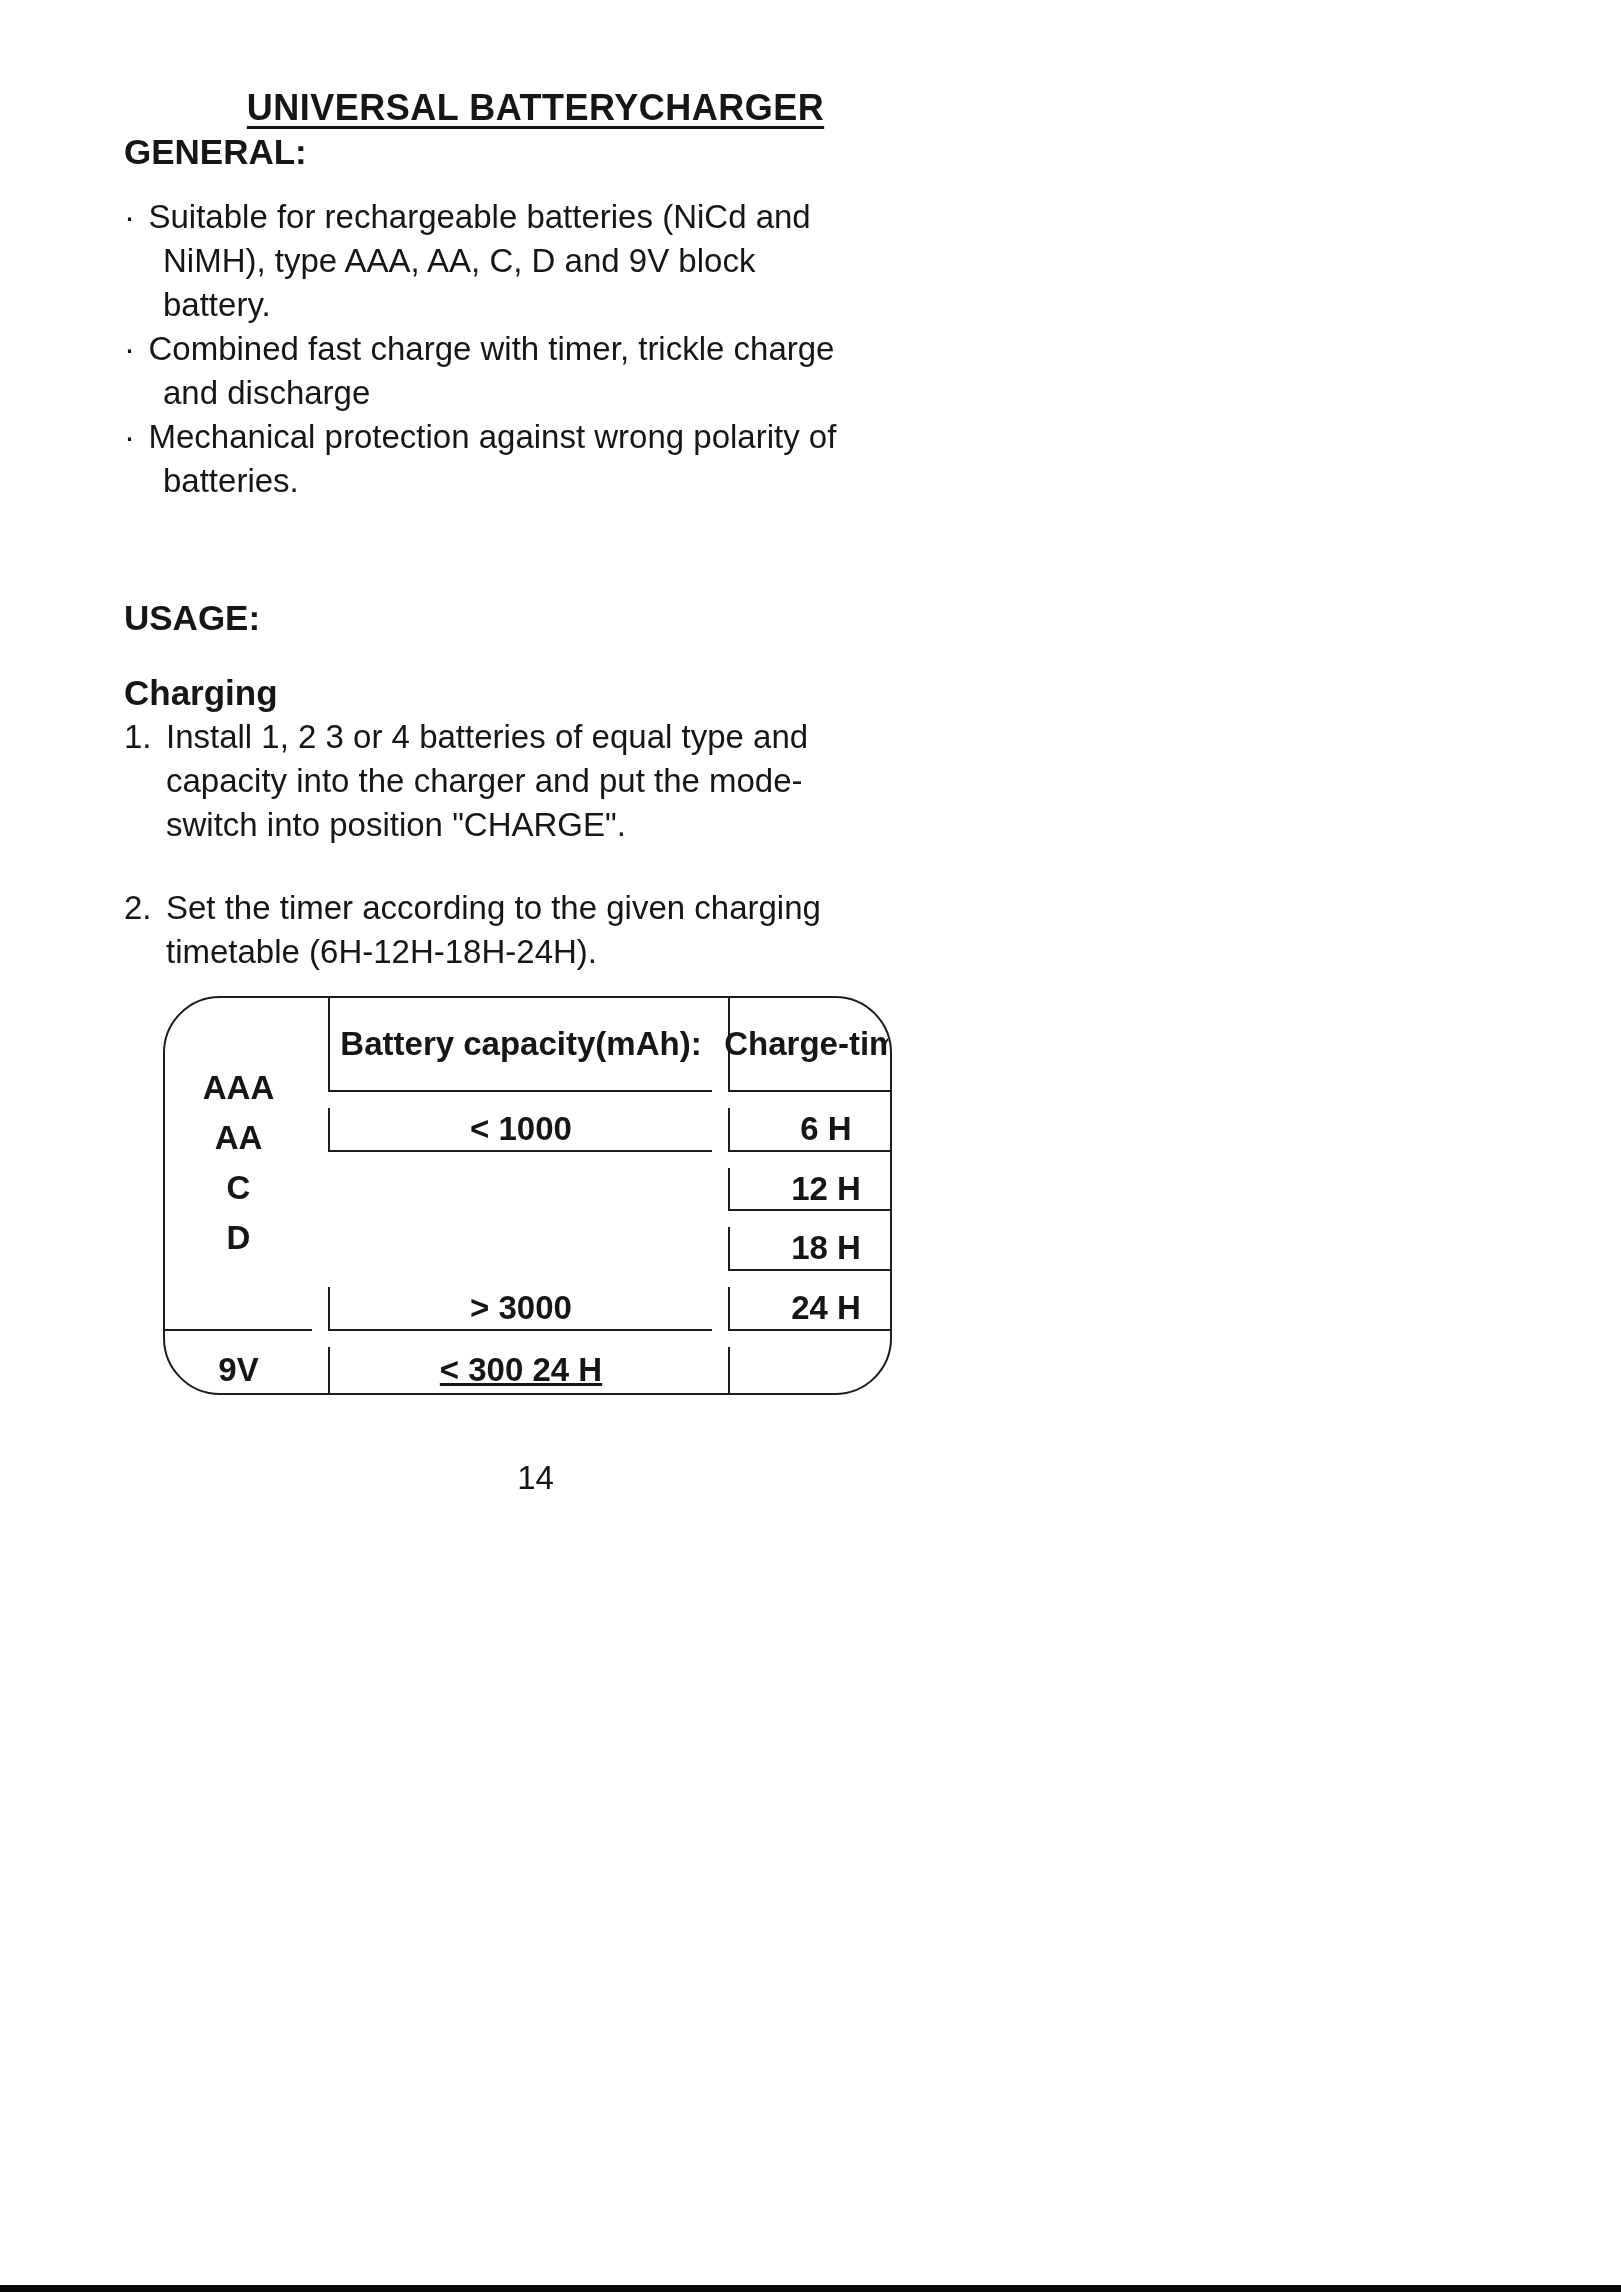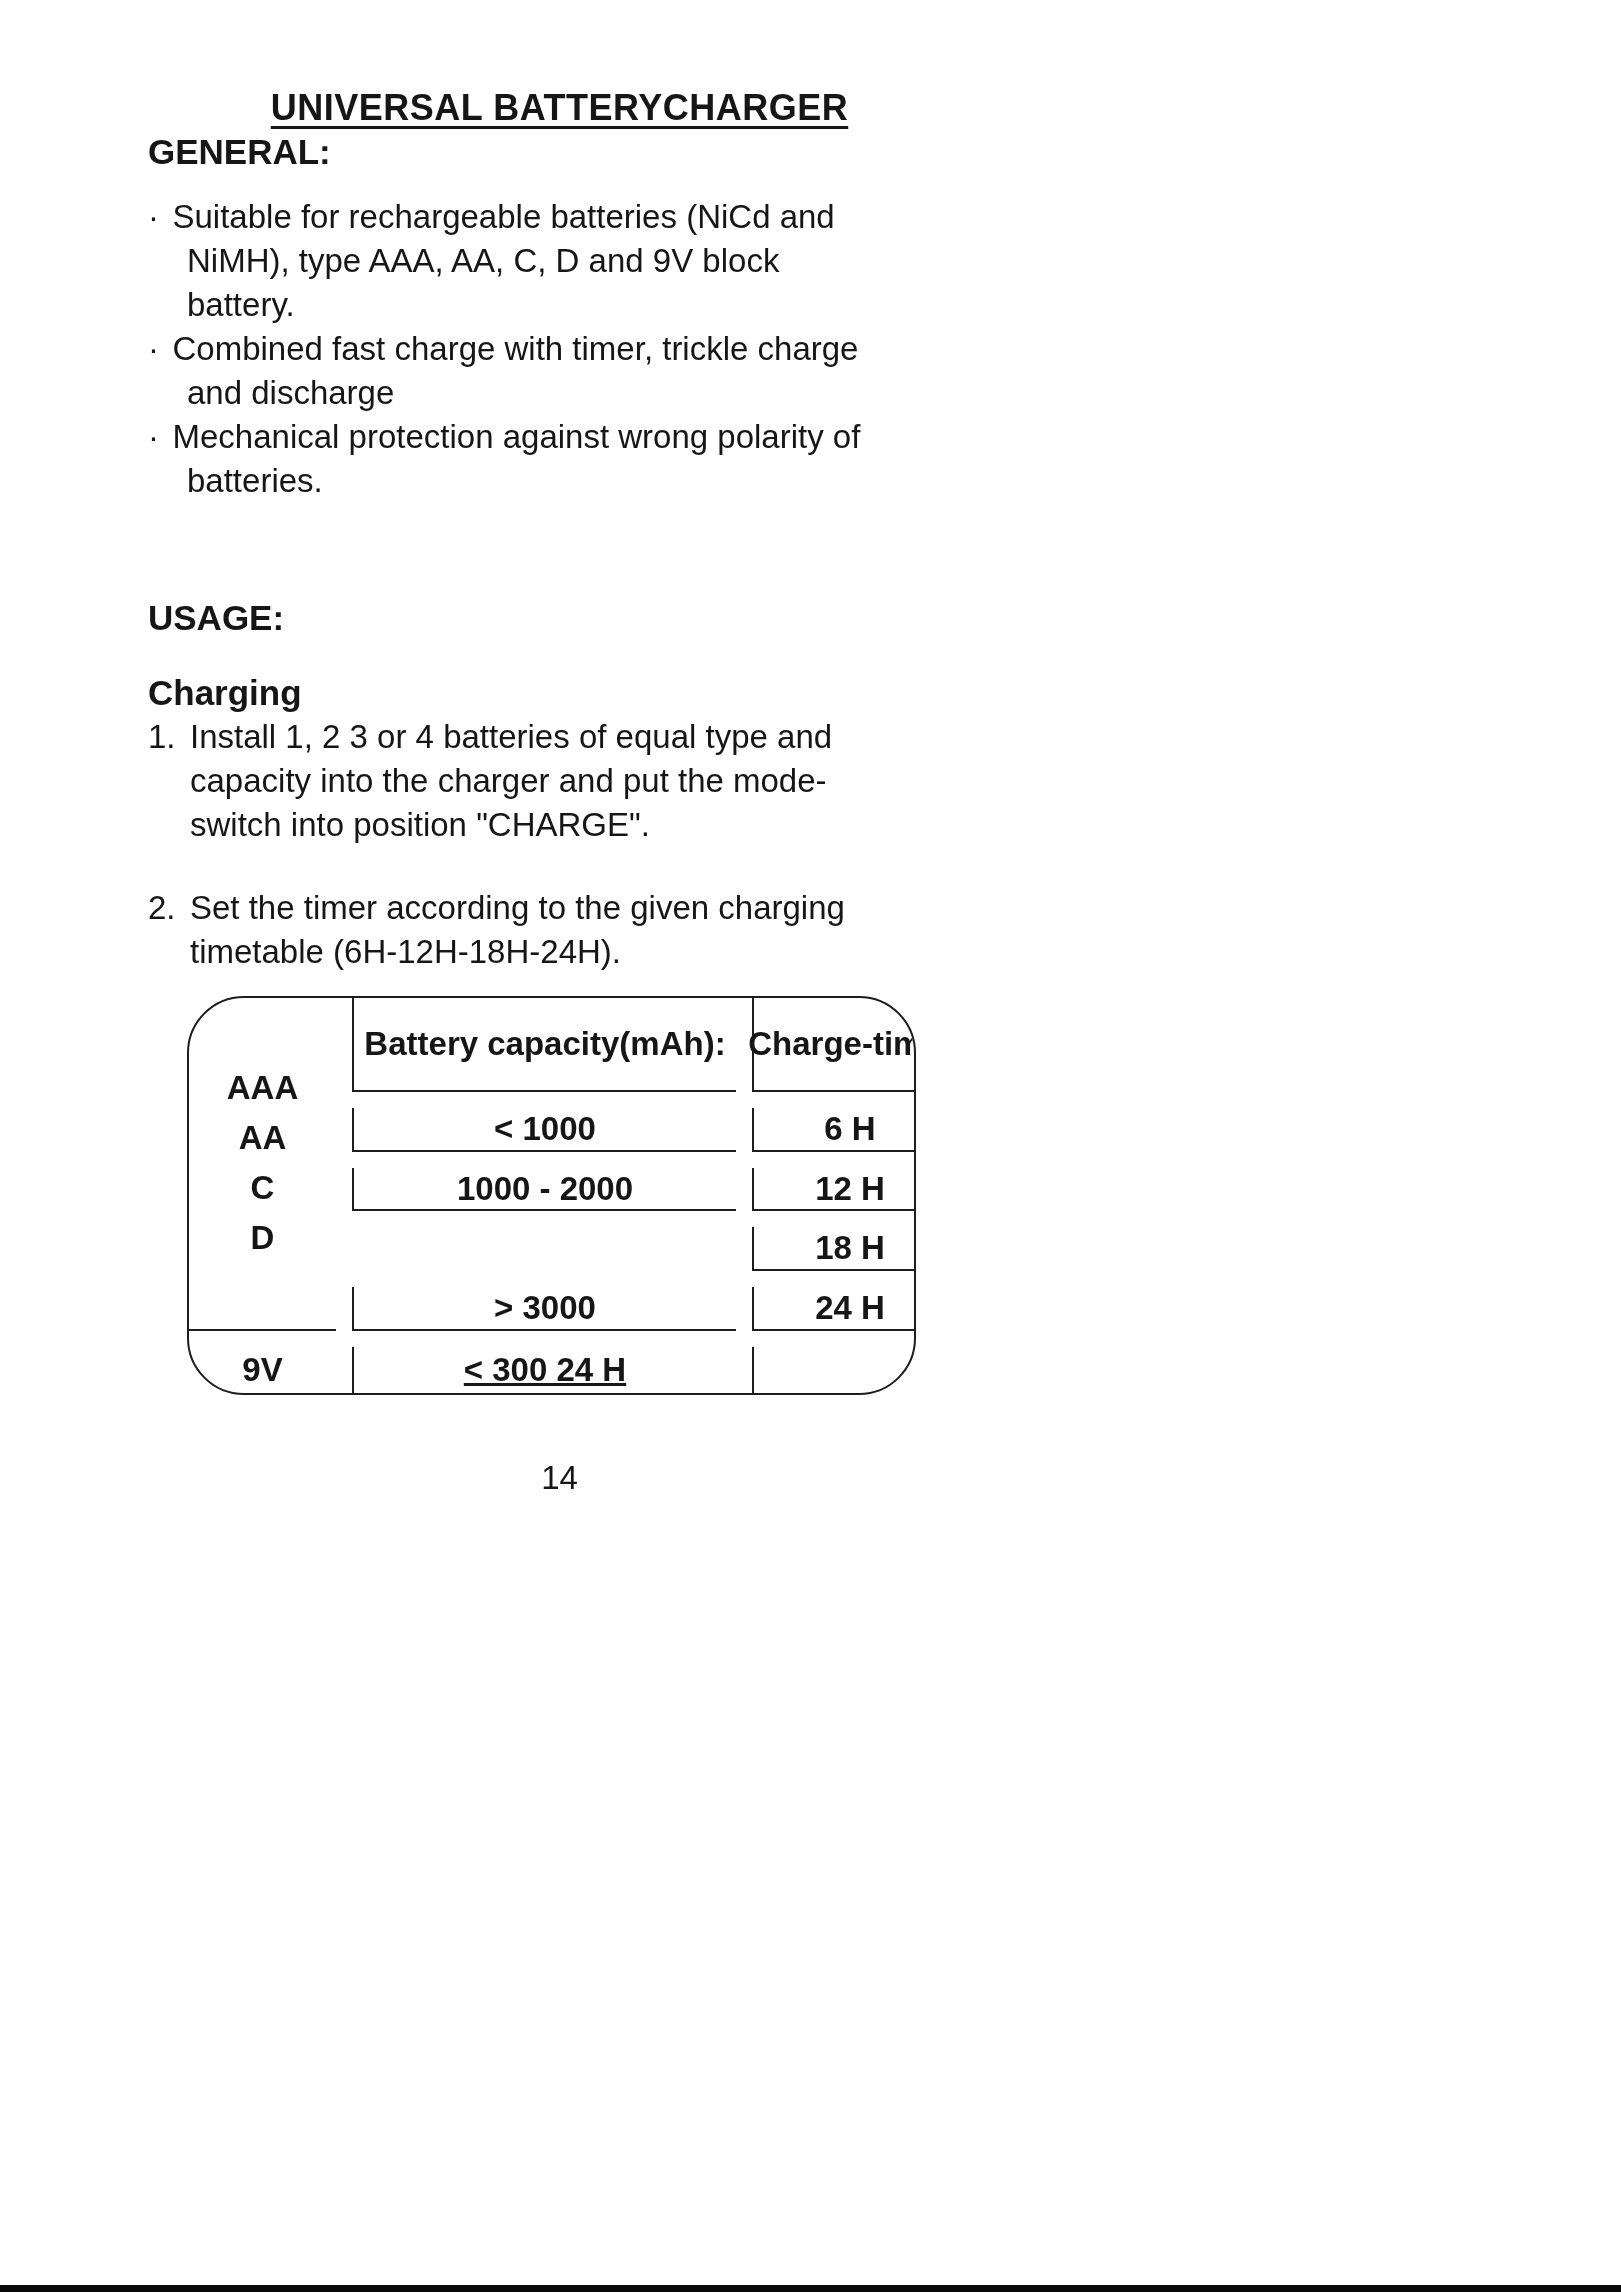--- a/index.html
+++ b/index.html
@@ -13,21 +13,21 @@
     height: 2293px;
     background: #ffffff;
     color: #161616;
     font-family: "Liberation Sans", sans-serif;
     font-size: 33px;
     line-height: 44px;
     overflow: hidden;
   }
   .content {
     position: absolute;
-    left: 148px;
+    left: 124px;
     top: 86px;
     width: 823px;
   }
   .doc-title {
     text-align: center;
     font-size: 36px;
     font-weight: bold;
     letter-spacing: 0.5px;
     text-decoration: underline;
     text-underline-offset: 5.9px;
@@ -173,21 +173,20 @@
       </div>
 
       <div class="cell col-h bl bb" style="grid-row:1; grid-column:3;">
         <div>Charge-</div>
         <div>time:</div>
       </div>
 
       <div class="cell bl bb" style="grid-row:2; grid-column:2;">&lt; 1000</div>
       <div class="cell bl bb" style="grid-row:2; grid-column:3;">6 H</div>
 
-      <div class="cell bl bb" style="grid-row:3; grid-column:2;">1000 - 2000</div>
       <div class="cell bl bb" style="grid-row:3; grid-column:3;">12 H</div>
 
       <div class="cell bl bb" style="grid-row:4; grid-column:3;">18 H</div>
 
       <div class="cell bl bb" style="grid-row:5; grid-column:2;">&gt; 3000</div>
       <div class="cell bl bb" style="grid-row:5; grid-column:3;">24 H</div>
 
       <div class="cell" style="grid-row:6; grid-column:1;">9V</div>
       <div class="cell bl" style="grid-row:6; grid-column:2;text-decoration:underline;">&lt; 300 24 H</div>
       <div class="cell bl" style="grid-row:6; grid-column:3;"></div>

